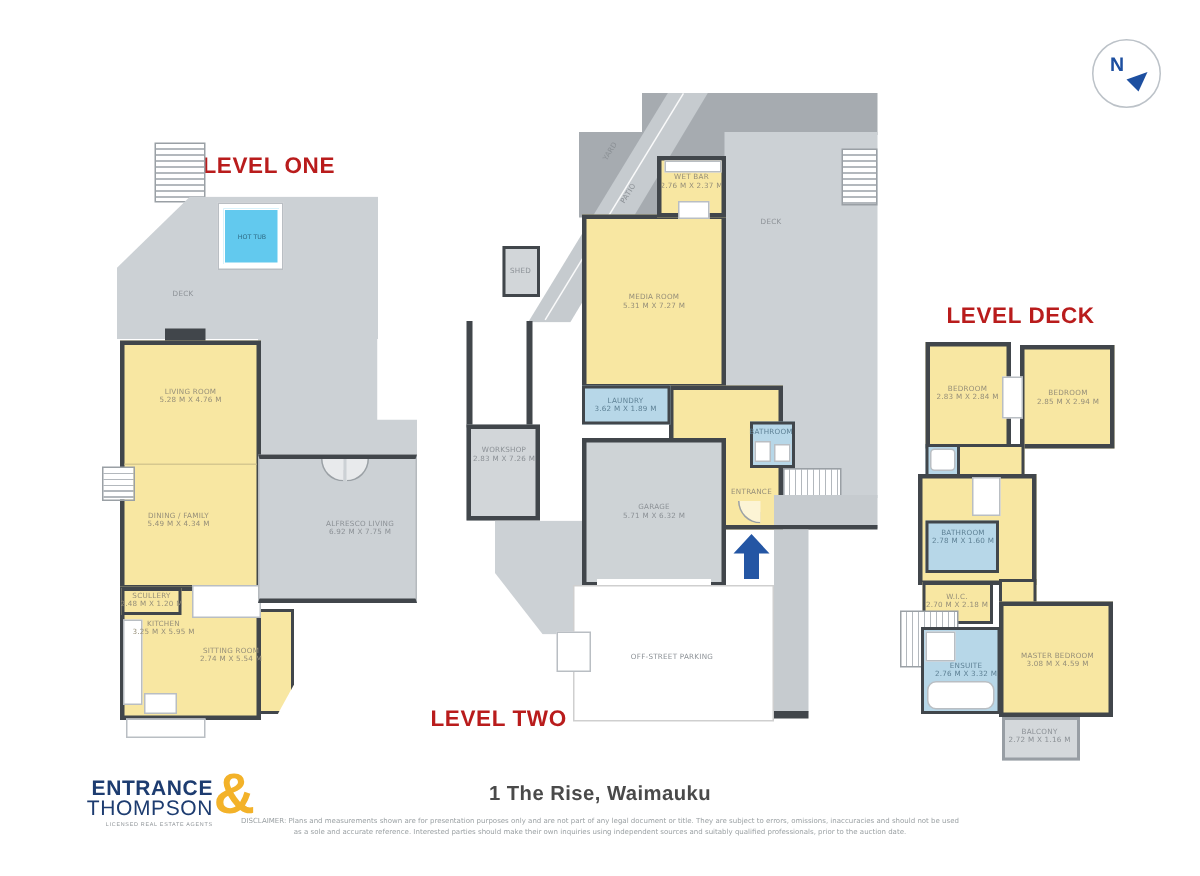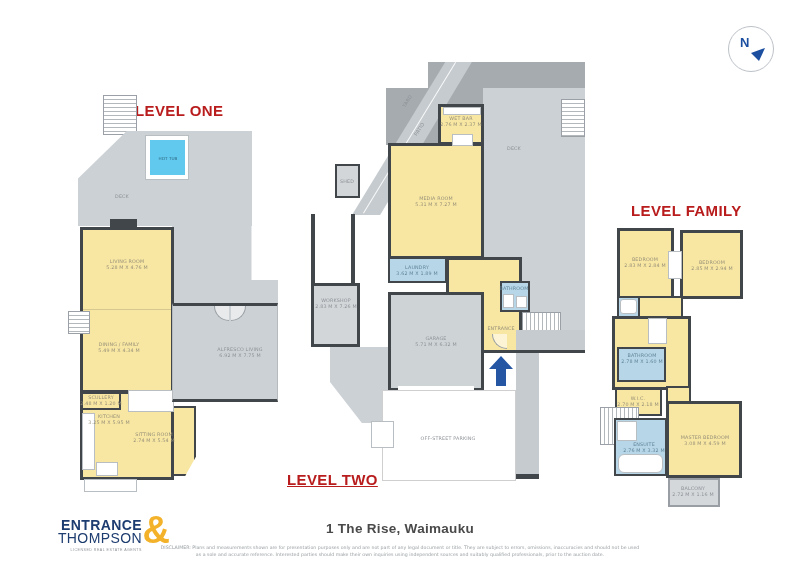--- a/index.html
+++ b/index.html
@@ -100,21 +100,21 @@
   </div>
   <div class="rlabel" style="left:109px;top:419px;">
     <span class="rname">KITCHEN</span>
     <span class="rdims">3.25 M X 5.95 M</span>
   </div>
   <div class="rlabel" style="left:154px;top:437px;">
     <span class="rname">SITTING ROOM</span>
     <span class="rdims">2.74 M X 5.54 M</span>
   </div>
 
-  <div class="lvl-title" style="left:287px;top:471px;text-decoration:underline;">LEVEL TWO</div>
+  <div class="lvl-title" style="left:287px;top:471px;">LEVEL TWO</div>
 
   <div class="darkdeck" style="left:428px;top:62px;width:157px;height:28px;"></div>
   <div class="darkdeck" style="left:386px;top:88px;width:57px;height:57px;"></div>
   <div class="darkdeck" style="left:440px;top:88px;width:44px;height:20px;"></div>
   <div class="deck" style="left:352px;top:62px;width:148px;height:153px;background:#c6cbcf;clip-path:polygon(63% 0,81% 0,19% 100%,0 100%);"></div>
   <div class="abs" style="left:363px;top:213px;width:177px;height:1px;background:rgba(255,255,255,.9);transform:rotate(-58.6deg);transform-origin:0 0;"></div>
   <div class="rlabel graytxt rot" style="left:407px;top:101px;">
     <span class="rname">YARD</span>
   </div>
   <div class="rlabel graytxt rot" style="left:419px;top:129px;">
@@ -188,21 +188,21 @@
     <span class="rname">GARAGE</span>
     <span class="rdims">5.71 M X 6.32 M</span>
   </div>
   <div class="rlabel" style="left:501px;top:328px;">
     <span class="rname">ENTRANCE</span>
   </div>
   <div class="rlabel graytxt" style="left:448px;top:438px;">
     <span class="rname">OFF-STREET PARKING</span>
   </div>
 
-  <div class="lvl-title" style="left:631px;top:202px;">LEVEL FAMILY</div>
+  <div class="lvl-title" style="left:631px;top:202px;">LEVEL DECK</div>
 
   <div class="room yellow" style="left:617px;top:228px;width:57px;height:71px;"></div>
   <div class="room yellow" style="left:680px;top:230px;width:63px;height:69px;"></div>
   <div class="fixture" style="left:668px;top:251px;width:14px;height:28px;"></div>
   <div class="room blue" style="left:617px;top:296px;width:43px;height:22px;"></div>
   <div class="fixture" style="left:620px;top:299px;width:17px;height:15px;border-radius:3px;"></div>
   <div class="fixture" style="left:641px;top:300px;width:9px;height:8px;"></div>
   <div class="room yellow2" style="left:638px;top:296px;width:45px;height:24px;"></div>
   <div class="room yellow" style="left:612px;top:316px;width:79px;height:74px;"></div>
   <div class="fixture" style="left:648px;top:318px;width:19px;height:26px;"></div>

